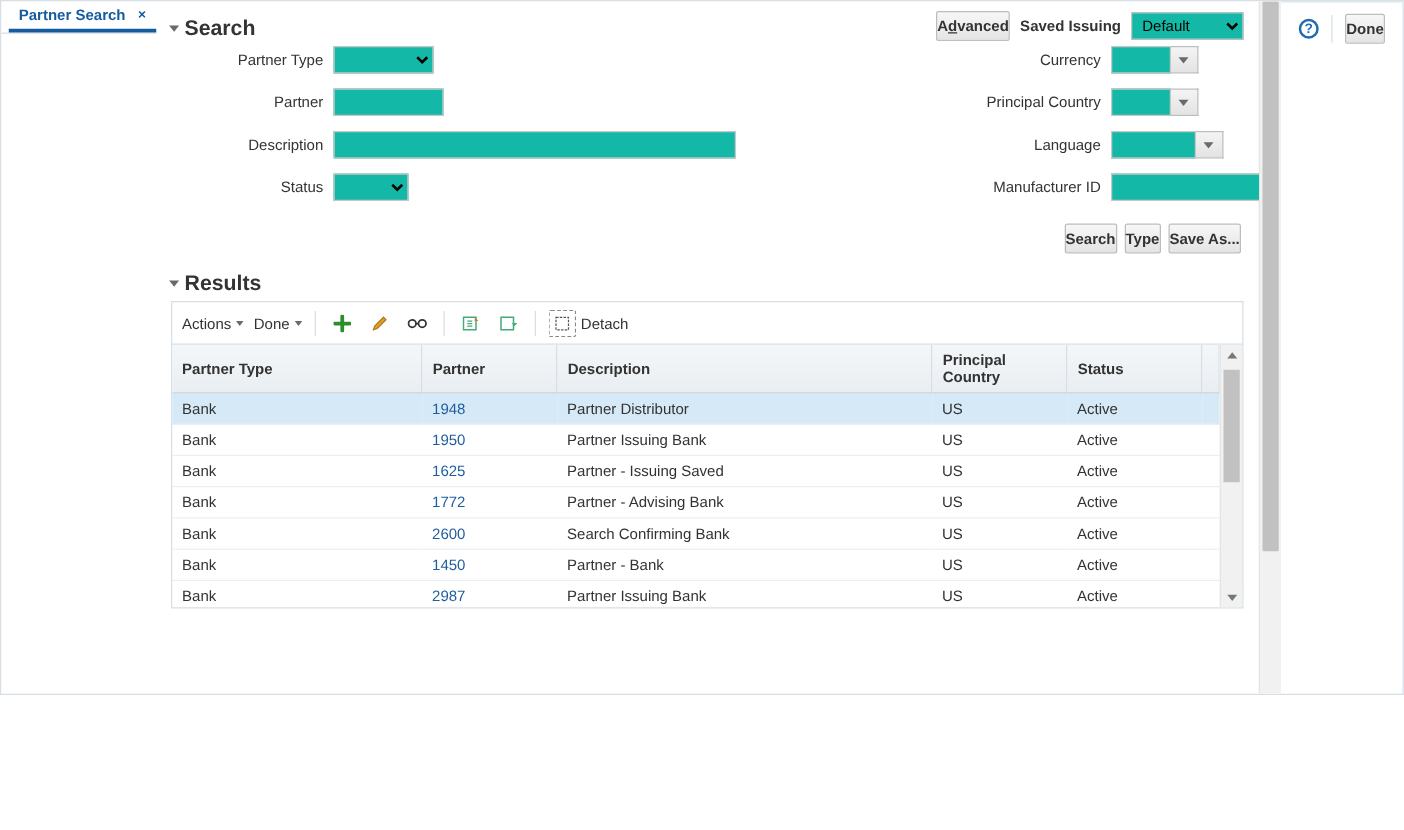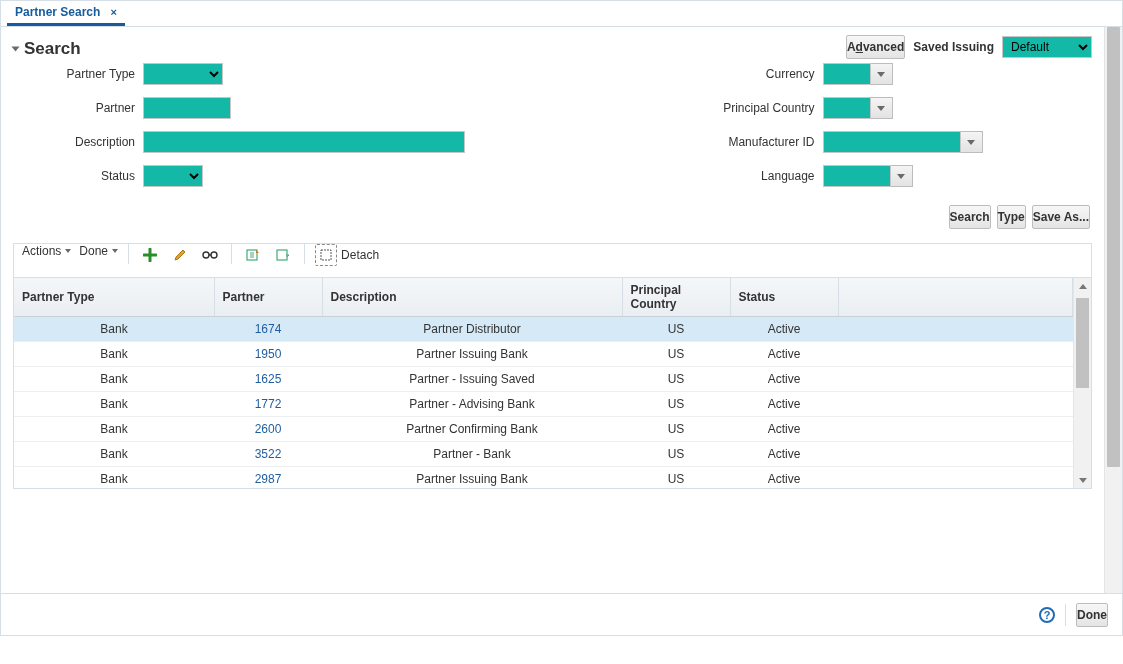--- a/index.html
+++ b/index.html
@@ -1,24 +1,24 @@
 <!DOCTYPE html>
 <html><head>
 <meta charset="utf-8">
 <style>
   * { box-sizing: border-box; }
   html, body { margin: 0; padding: 0; height: 100%; font-family: Arial, Helvetica, sans-serif; font-size: 12px; color: #333; }
   .page {
     width: 1123px;
-    height: 636px;
+    height: 556px;
     border: 1px solid #d6dfe6;
     position: relative;
     background: #fff;
     display: flex;
-    flex-direction: column;
+    flex-direction: row;
     overflow: hidden;
   }
   .tabbar {
     display: flex;
     align-items: center;
     border-bottom: 1px solid #d6dfe6;
     height: 26px;
     padding-left: 6px;
   }
   .tab {
@@ -139,21 +139,21 @@
     border-top: 5px solid #6a6a6a;
   }
   .search-buttons { display: flex; gap: 6px; justify-content: flex-end; margin: 6px 2px 10px 0; }
 
   .results { margin-top: 14px; }
   .toolbar {
     border: 1px solid #d6dfe6;
     border-bottom: none;
     height: 34px;
     display: flex;
-    align-items: flex-start;
+    align-items: center;
     gap: 8px;
     padding: 0 8px;
     background: #fff;
   }
   .toolbar .menu-item {
     font-size: 12px;
     color: #333;
     cursor: pointer;
     display: inline-flex;
     align-items: center;
@@ -195,21 +195,20 @@
     color: #333;
     padding: 5px 8px;
     height: 24px;
   }
   tbody td {
     border-bottom: 1px solid #eceff2;
     padding: 5px 8px;
     font-size: 12px;
     color: #333;
     height: 24px;
-    text-align: center;
   }
   tbody tr.selected td { background: #d5e9f7; }
   .link { color: #1f5d9f; cursor: pointer; }
   .col-pt { width: 200px; }
   .col-p { width: 108px; }
   .col-desc { width: 300px; }
   .col-country { width: 108px; }
   .col-status { width: 108px; }
   .col-spacer {  }
   .table-scroll {
@@ -311,47 +310,51 @@
           <div class="field-row">
             <div class="field-label" style="width:240px;">Principal Country</div>
             <div class="field-control" style="display:flex;">
               <input type="text" style="width: 48px;">
                 <span class="drop-btn">
                   <span class="tri-down"></span>
                 </span>
             </div>
           </div>
           <div class="field-row">
+            <div class="field-label" style="width:240px;">Language</div>
+            <div class="field-control" style="display:flex;">
+              <input type="text" style="width: 68px;">
+                <span class="drop-btn">
+                  <span class="tri-down"></span>
+                </span>
+            </div>
+          </div>
+          <div class="field-row">
             <div class="field-label" style="width:240px;">Manufacturer ID</div>
             <div class="field-control" style="display:flex;">
               <input type="text" style="width: 138px;">
                 <span class="drop-btn">
                   <span class="tri-down"></span>
                 </span>
             </div>
           </div>
-          <div class="field-row">
-            <div class="field-label" style="width:240px;">Language</div>
-            <div class="field-control" style="display:flex;">
-              <input type="text" style="width: 68px;">
-                <span class="drop-btn">
-                  <span class="tri-down"></span>
-                </span>
-            </div>
-          </div>
         </div>
       </div>
 
       <div class="search-buttons">
         <button class="btn">Search</button>
         <button class="btn">Type</button>
         <button class="btn">Save As...</button>
       </div>
 
       <div class="results">
+        <div class="section-header">
+          <span class="disclose"></span>
+          <span class="section-title">Results</span>
+        </div>
 
         <div class="toolbar">
           <span class="menu-item">
               <span>Actions</span>
               <span class="tri-small"></span>
             </span>
           <span class="menu-item">
               <span>Done</span>
               <span class="tri-small"></span>
             </span>
@@ -415,21 +418,21 @@
                   <th>Partner</th>
                   <th>Description</th>
                   <th>Principal Country</th>
                   <th>Status</th>
                   <th></th>
                 </tr>
               </thead>
               <tbody id="results-tbody">
                   <tr class="selected">
                     <td>Bank</td>
-                    <td><span class="link">1674</span></td>
+                    <td><span class="link">1948</span></td>
                     <td>Partner Distributor</td>
                     <td>US</td>
                     <td>Active</td>
                     <td></td>
                   </tr>
                   <tr>
                     <td>Bank</td>
                     <td><span class="link">1950</span></td>
                     <td>Partner Issuing Bank</td>
                     <td>US</td>
@@ -448,28 +451,28 @@
                     <td>Bank</td>
                     <td><span class="link">1772</span></td>
                     <td>Partner - Advising Bank</td>
                     <td>US</td>
                     <td>Active</td>
                     <td></td>
                   </tr>
                   <tr>
                     <td>Bank</td>
                     <td><span class="link">2600</span></td>
-                    <td>Partner Confirming Bank</td>
+                    <td>Search Confirming Bank</td>
                     <td>US</td>
                     <td>Active</td>
                     <td></td>
                   </tr>
                   <tr>
                     <td>Bank</td>
-                    <td><span class="link">3522</span></td>
+                    <td><span class="link">1450</span></td>
                     <td>Partner - Bank</td>
                     <td>US</td>
                     <td>Active</td>
                     <td></td>
                   </tr>
                   <tr>
                     <td>Bank</td>
                     <td><span class="link">2987</span></td>
                     <td>Partner Issuing Bank</td>
                     <td>US</td>

